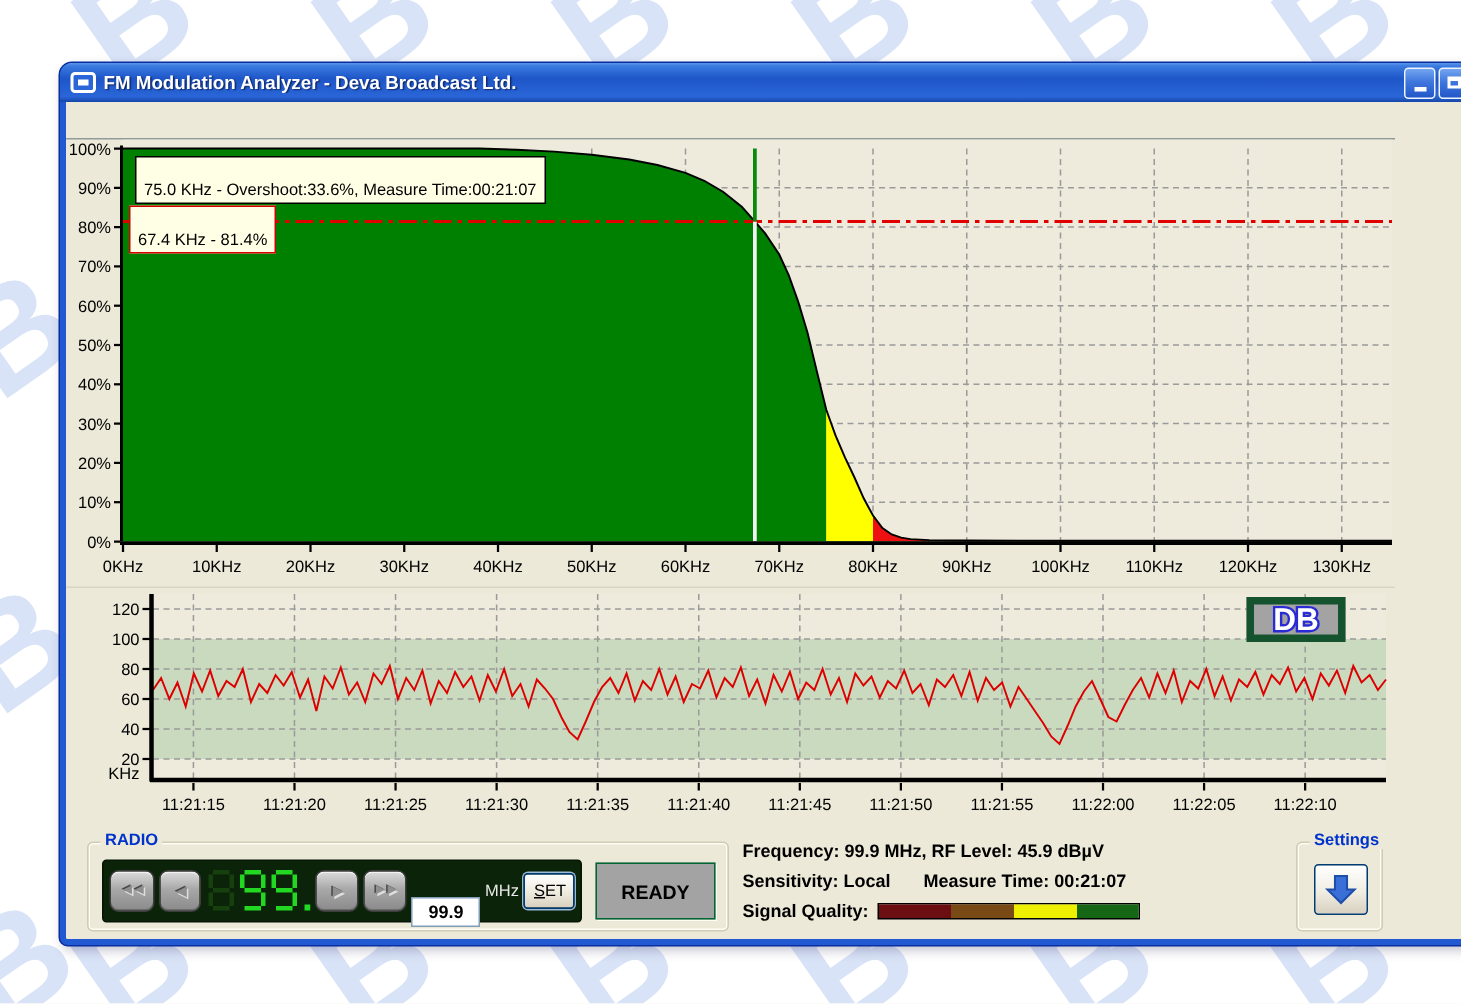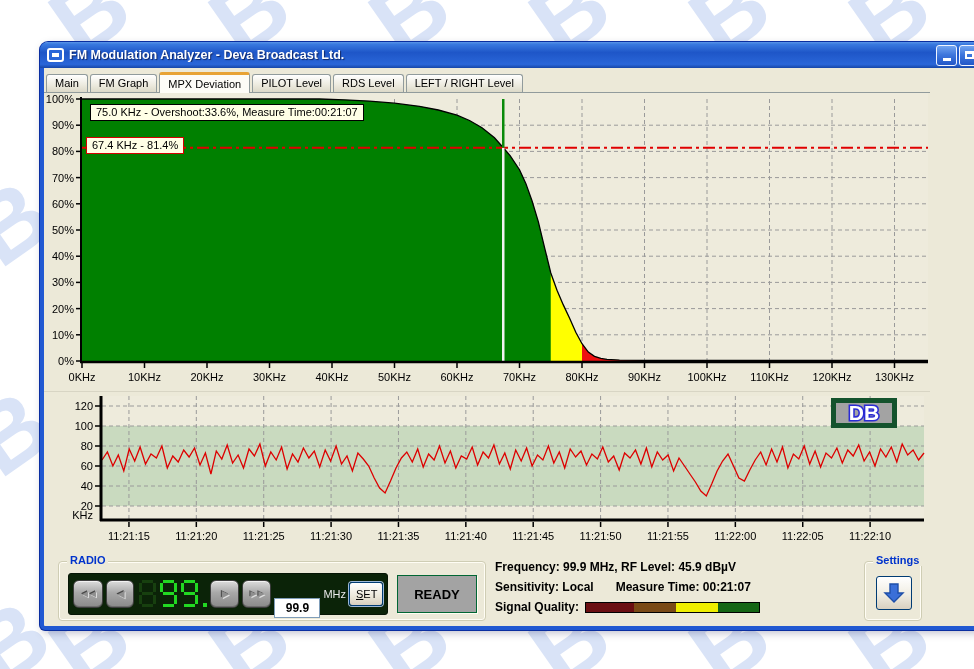--- a/index.html
+++ b/index.html
@@ -31,21 +31,21 @@
   
   .tabs{position:absolute;left:2px;top:3px;display:flex;align-items:flex-end;height:21px;z-index:5;}
   .tab{height:18px;padding:2px 8px 0 8px;margin-right:2px;font-size:11px;color:#000;cursor:pointer;
     background:linear-gradient(180deg,#ffffff,#eceade 60%,#dcd9c8);border:1px solid #919b9c;border-bottom:0;border-radius:3px 3px 0 0;}
   .tab.active{height:21px;padding-top:3px;background:#fdfcf7;border-top:3px solid #e8a335;position:relative;top:1px;z-index:6;}
   .tabline{position:absolute;left:0;top:24px;width:886px;height:0;border-top:1px solid #919b9c;}
 
   
   .chart1{position:absolute;left:0;top:25px;width:886px;height:296px;}
   .chart2{position:absolute;left:0;top:323px;width:886px;height:160px;border-top:1px solid #d8d5c4;}
-  .anno{position:absolute;background:#FFFFE6;font-size:11px;padding:1px 5px 2px 5px;white-space:nowrap;z-index:4;}
+  .anno{position:absolute;background:#FFFFE6;font-size:11px;padding:16px 5px 2px 5px;white-space:nowrap;z-index:4;}
   .anno1{left:46px;top:11px;border:1px solid #000;}
   .anno2{left:42px;top:44px;border:1px solid #D40000;}
   .db-logo{position:absolute;left:787px;top:6px;width:66px;height:30px;background:#a3a3a3;border:5px solid #14532d;display:flex;align-items:center;justify-content:center;}
 
   
   .controls{position:absolute;left:0;top:485px;width:886px;height:72px;}
   .groupbox{position:absolute;border:1px solid #cfcdb4;border-radius:4px;box-shadow:inset 0 0 0 1px #fffdf4;}
   .groupbox>.glabel{position:absolute;top:-8px;left:8px;background:#ECE9D8;padding:0 3px;color:#0033CC;font-weight:bold;font-size:11px;}
   .radio-group{left:14px;top:8px;width:428px;height:60px;}
   .radio-panel{position:absolute;left:9px;top:11px;width:320px;height:42px;background:#0B2308;border-radius:3px;border:1px solid #061505;
@@ -125,28 +125,20 @@
             <span class="max-glyph"></span>
           </div>
         <div class="tb-btn tb-close">
             <span>✕</span>
           </div>
       </div>
     </div>
 
     <div class="client">
       <div class="tabline"></div>
-      <div class="tabs" id="tabs">
-          <div class="tab">Main</div>
-          <div class="tab">FM Graph</div>
-          <div class="tab active">MPX Deviation</div>
-          <div class="tab">PILOT Level</div>
-          <div class="tab">RDS Level</div>
-          <div class="tab">LEFT / RIGHT Level</div>
-        </div>
 
       <div class="chart1" id="chart1wrap">
         <svg id="chart1" width="886" height="296">
             <rect x="38" y="0" width="846" height="268" fill="#EEEBDC"></rect>
             <line x1="38" y1="32.2" x2="884" y2="32.2" stroke="#9A9A9A" stroke-width="1" stroke-dasharray="4 3"></line>
             <line x1="38" y1="58.4" x2="884" y2="58.4" stroke="#9A9A9A" stroke-width="1" stroke-dasharray="4 3"></line>
             <line x1="38" y1="84.6" x2="884" y2="84.6" stroke="#9A9A9A" stroke-width="1" stroke-dasharray="4 3"></line>
             <line x1="38" y1="110.8" x2="884" y2="110.8" stroke="#9A9A9A" stroke-width="1" stroke-dasharray="4 3"></line>
             <line x1="38" y1="137" x2="884" y2="137" stroke="#9A9A9A" stroke-width="1" stroke-dasharray="4 3"></line>
             <line x1="38" y1="163.2" x2="884" y2="163.2" stroke="#9A9A9A" stroke-width="1" stroke-dasharray="4 3"></line>

